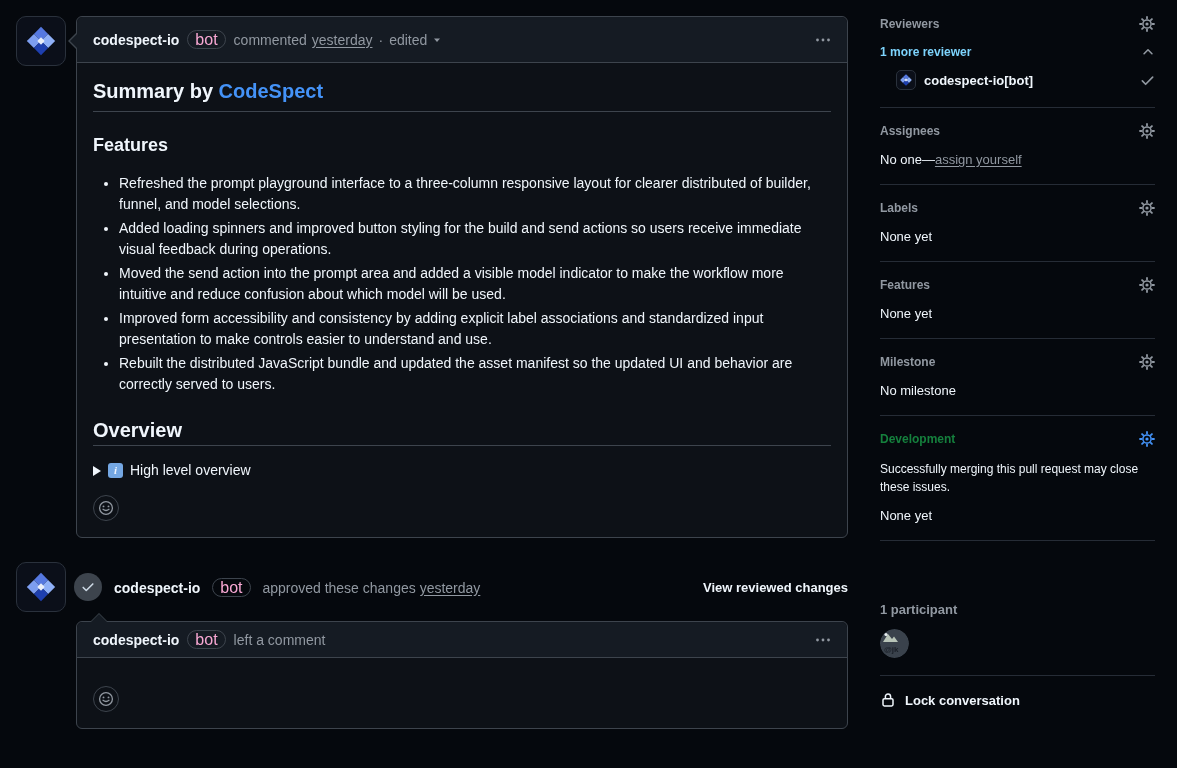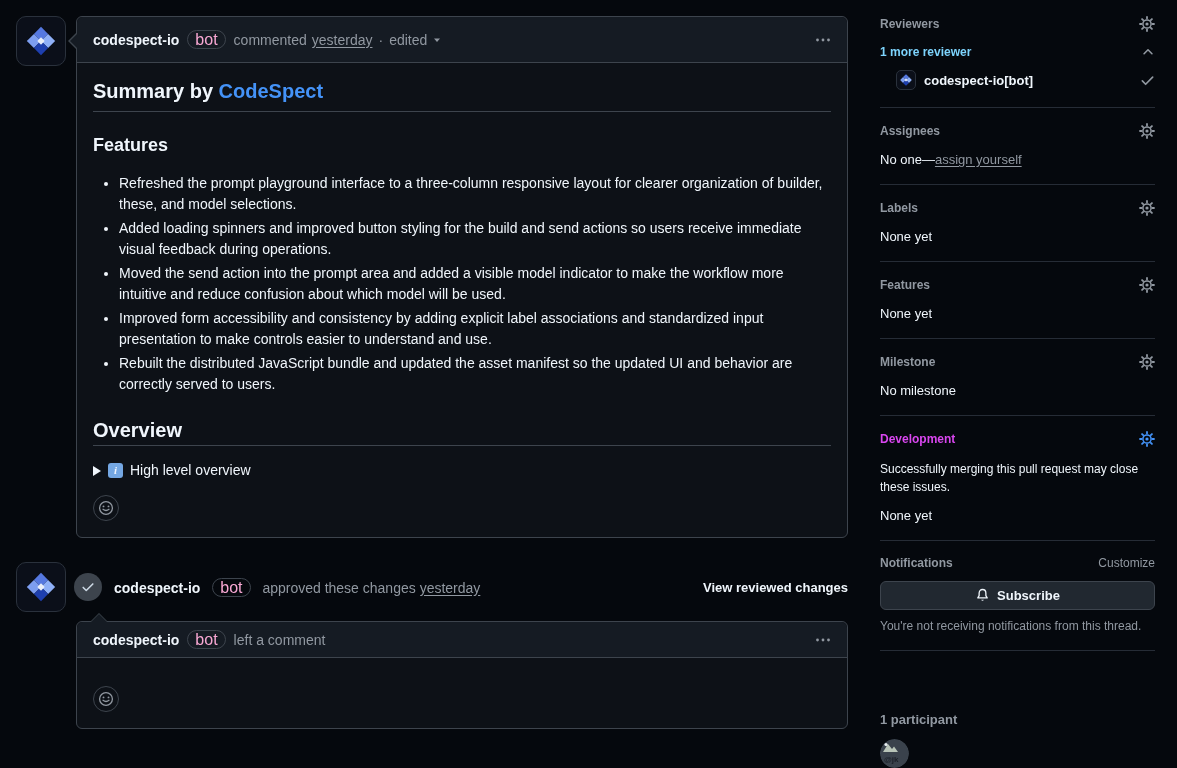--- a/index.html
+++ b/index.html
@@ -100,21 +100,21 @@
   .view-link { margin-left:auto; font-size:13px; font-weight:700; color:#f0f6fc; text-decoration:none; cursor:pointer; }
 
   .review-comment-wrap { margin-left:60px; margin-top:9px; }
   .review-body { padding:15px 16px 16px; font-size:14px; line-height:1.5; }
 
   
   .sb-section { border-bottom:1px solid #262c36; padding:15px 0 17px; }
   .sb-section:first-child { padding-top:0; }
   .sb-title-row { display:flex; align-items:center; justify-content:space-between; }
   .sb-title { font-size:12px; font-weight:700; color:#9198a1; }
-  .sb-title.accent { color:#d946ef;text-align:center; }
+  .sb-title.accent { color:#15803d;text-align:center; }
   .gear { width:16px; height:16px; color:#9198a1; cursor:pointer; }
   .gear.accent { color:#4493f8; }
   .sb-value { margin-top:13px; font-size:13px; color:#f0f6fc; }
   .sb-link { color:#9198a1; text-decoration:underline; text-underline-offset:2px; cursor:pointer; }
   .sb-subrow { display:flex; align-items:center; justify-content:space-between; margin-top:13px; }
   .sb-subtitle { font-size:12px; font-weight:700; color:#7dd3fc; }
   .chev { width:14px; height:14px; color:#9198a1; cursor:pointer; }
   .reviewer-row { display:flex; align-items:center; gap:8px; margin-top:11px; padding-left:16px; }
   .avatar-sm {
     width:20px; height:20px; border-radius:5px; flex:none;
@@ -230,21 +230,21 @@
               <use href="#i-triangle-down"></use>
             </svg>
           <svg class="kebab">
               <use href="#i-kebab"></use>
             </svg>
         </div>
         <div class="md">
           <h1><span>Summary by </span><a href="#">CodeSpect</a></h1>
           <h3>Features</h3>
           <ul>
-            <li>Refreshed the prompt playground interface to a three-column responsive layout for clearer organization of builder, these, and model selections.</li>
+            <li>Refreshed the prompt playground interface to a three-column responsive layout for clearer distributed of builder, funnel, and model selections.</li>
             <li>Added loading spinners and improved button styling for the build and send actions so users receive immediate visual feedback during operations.</li>
             <li>Moved the send action into the prompt area and added a visible model indicator to make the workflow more intuitive and reduce confusion about which model will be used.</li>
             <li>Improved form accessibility and consistency by adding explicit label associations and standardized input presentation to make controls easier to understand and use.</li>
             <li>Rebuilt the distributed JavaScript bundle and updated the asset manifest so the updated UI and behavior are correctly served to users.</li>
           </ul>
           <h2>Overview</h2>
           <details>
             <summary>
               <span class="tri-right"></span>
               <span class="info-emoji">i</span>
@@ -377,33 +377,20 @@
       <div class="sb-title-row">
         <span class="sb-title accent">Development</span>
         <svg class="gear accent">
             <use href="#i-gear"></use>
           </svg>
       </div>
       <div class="dev-desc">Successfully merging this pull request may close these issues.</div>
       <div class="dev-none">None yet</div>
     </div>
 
-    <div class="sb-section">
-      <div class="sb-title-row">
-        <span class="sb-title">Notifications</span>
-        <span class="customize">Customize</span>
-      </div>
-      <button class="subscribe-btn">
-        <svg>
-            <use href="#i-bell"></use>
-          </svg>
-        <span>Subscribe</span>
-      </button>
-      <div class="notif-status">You're not receiving notifications from this thread.</div>
-    </div>
 
     <div class="sb-section">
       <div class="sb-title" style="font-size:13px;margin-top:46px;">1 participant</div>
       <div class="participant-avatar">
         <svg width="29" height="29">
             <use href="#i-broken-avatar"></use>
           </svg>
       </div>
     </div>
 

